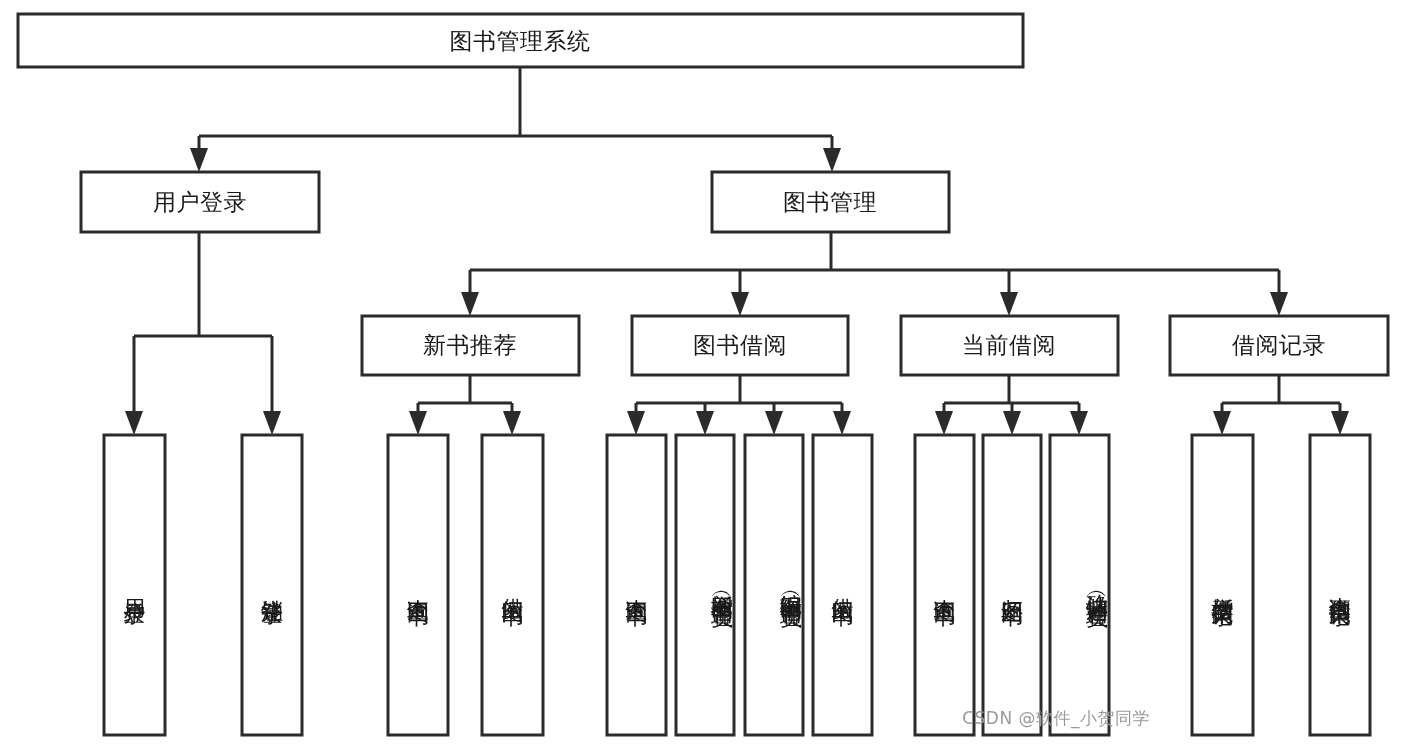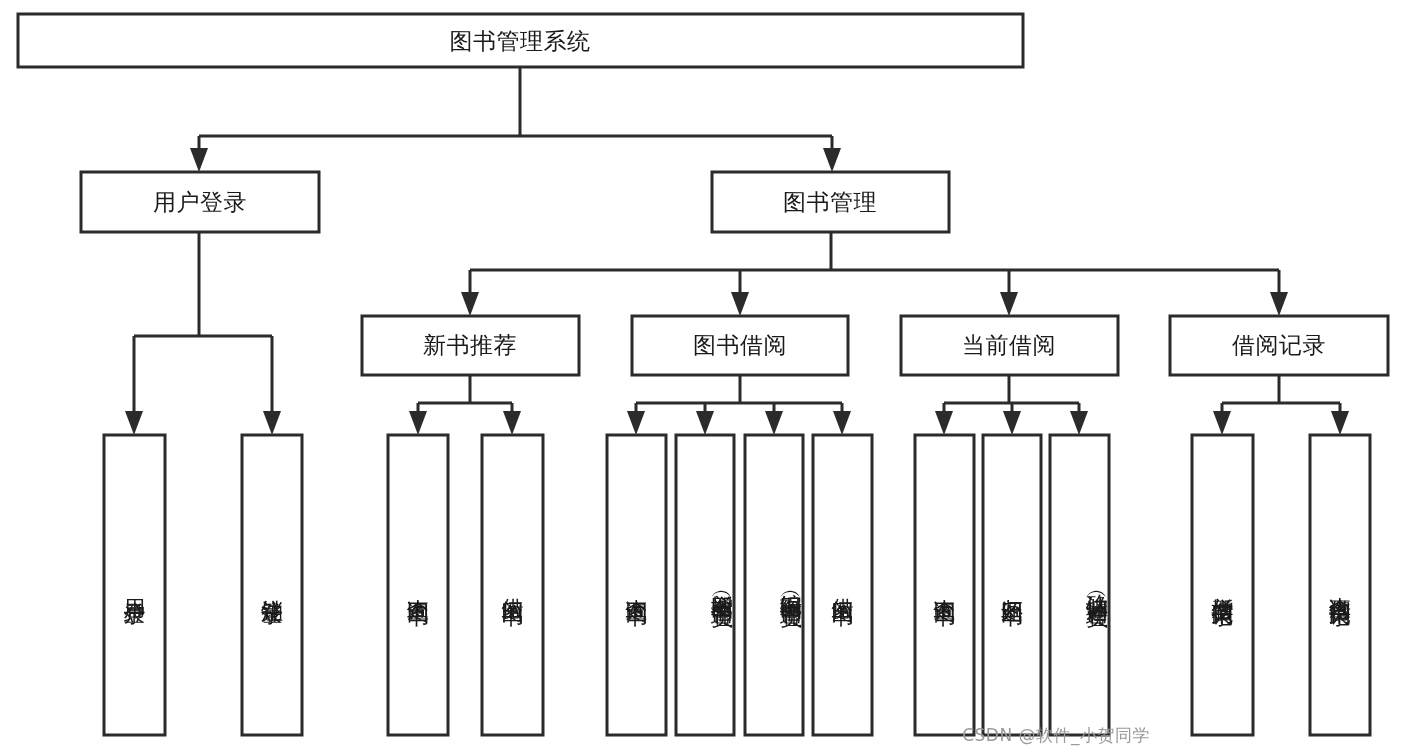--- a/index.html
+++ b/index.html
@@ -62,21 +62,21 @@
     display: flex;
     align-items: center;
     justify-content: center;
     text-align: center;
     white-space: nowrap;
     pointer-events: none;
   }
   .watermark {
     position: absolute;
     right: 8px;
-    bottom: 0;
+    bottom: 17px;
     font-family: "DejaVu Sans", "Liberation Sans", sans-serif;
     font-size: 17px;
     color: #9a9a9a;
     letter-spacing: 0.5px;
     white-space: nowrap;
   }
 </style>
 </head>
 <body>
 

